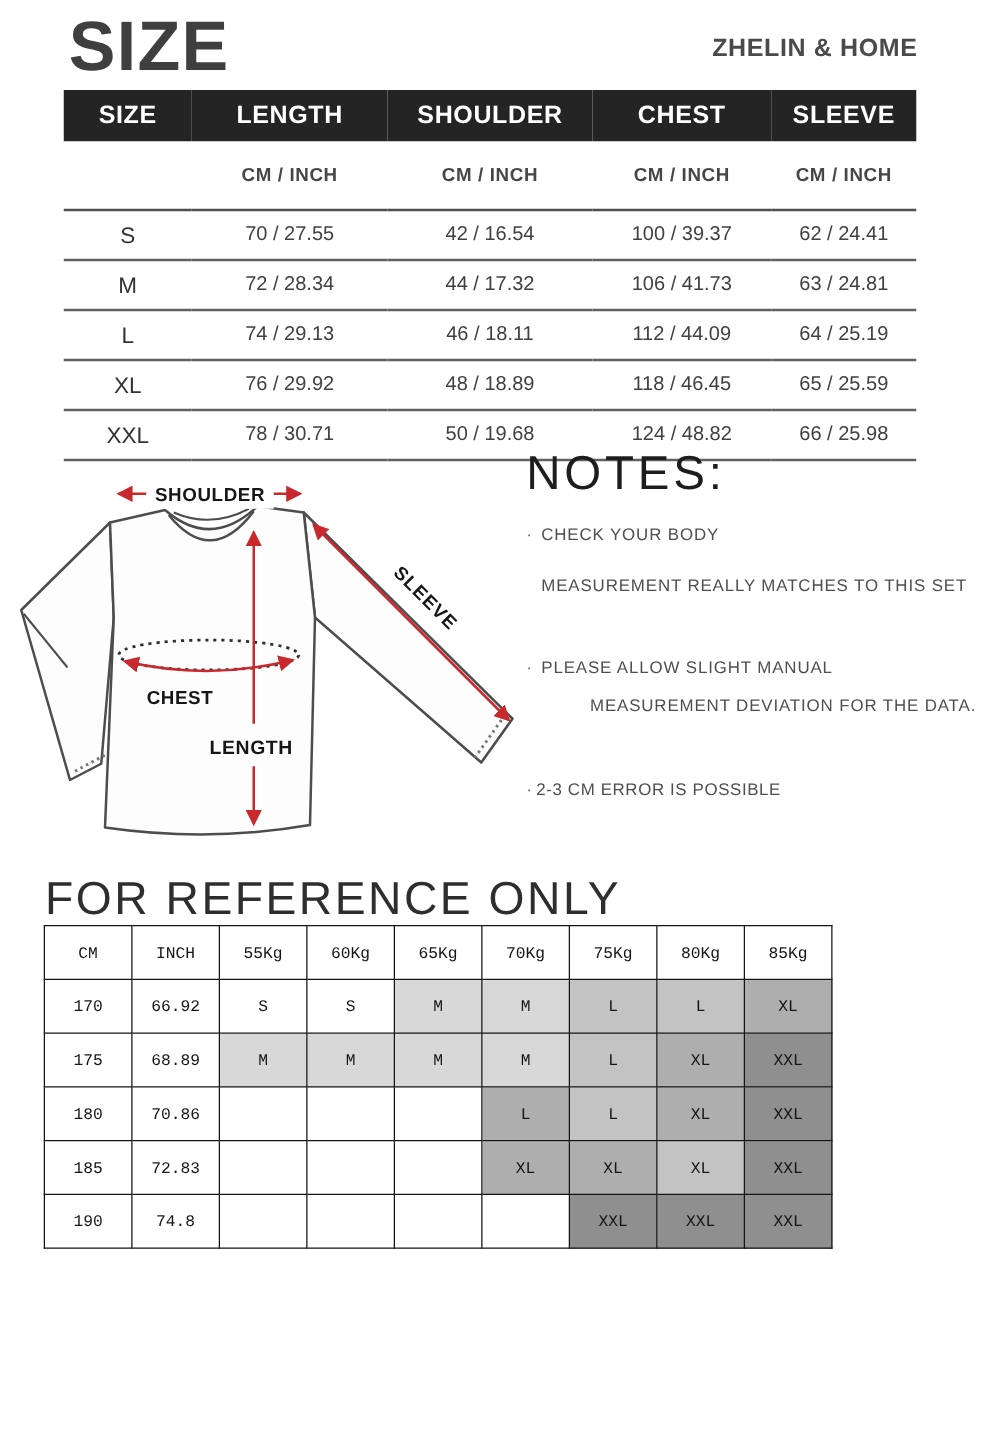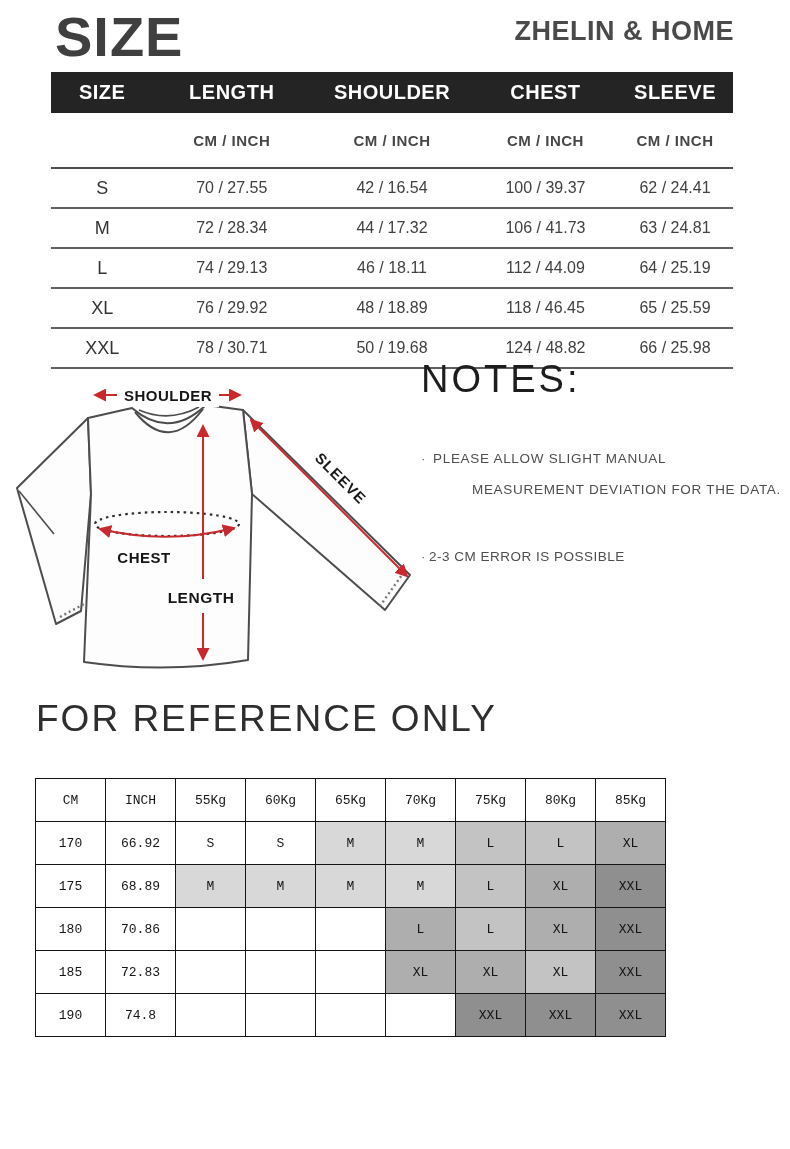--- a/index.html
+++ b/index.html
@@ -9,22 +9,22 @@
     background:#fff; overflow:hidden;
     font-family:"Liberation Sans", sans-serif; color:#222;padding-left:19px;
   }
 
   
   .page-title{
     position:absolute; left:55px; top:4px;
     font-size:56px; font-weight:bold; letter-spacing:1px; color:#3f3f3f;
   }
   .brand{
-    position:absolute; right:56px; top:16px;
-    font-size:27px; font-weight:bold; letter-spacing:0.5px; color:#4a4a4a;
+    position:absolute; right:56px; top:28px;
+    font-size:20px; font-weight:bold; letter-spacing:0.5px; color:#4a4a4a;
   }
 
   
   .size-table{
     position:absolute; left:51px; top:72px; width:682px;
     border-collapse:collapse; table-layout:fixed;
   }
   .size-table th,.size-table td{ text-align:center; vertical-align:middle; }
   .st-head th{
     background:#242424; color:#fff; height:41px;
@@ -55,21 +55,21 @@
   .n2{ margin-top:51px; } .n2 .note-l2{ margin-top:17px;text-align:right; }
   .n3{ margin-top:53px; letter-spacing:0.5px; }
   .n3 .bullet{ width:8px; }
 
   
   .ref-heading{
     position:absolute; left:36px; top:698px;
     font-size:37px; font-weight:400; letter-spacing:2px; color:#2e2e2e;
   }
   .ref-table{
-    position:absolute; left:35px; top:778px; width:631px;
+    position:absolute; left:35px; top:740px; width:631px;
     border-collapse:collapse; table-layout:fixed;
     font-family:"Liberation Mono", monospace;
   }
   .ref-table th,.ref-table td{
     border:1.5px solid #141414; height:43px;
     text-align:center; vertical-align:middle;
     font-size:13px; font-weight:400; color:#151515;
   }
 </style>
 </head>
@@ -175,20 +175,24 @@
 
     <path d="M203,60 L203,213" fill="none" stroke="#c9282d" stroke-width="2" marker-start="url(#arr)"></path>
     <text x="201" y="237" text-anchor="middle" font-size="15.5" font-weight="bold" letter-spacing="0.5" fill="#161616">LENGTH</text>
     <path d="M203,247 L203,293" fill="none" stroke="#c9282d" stroke-width="2" marker-end="url(#arr)"></path>
 
     <text x="144" y="197" text-anchor="middle" font-size="15" font-weight="bold" letter-spacing="0.5" fill="#161616">CHEST</text>
   </svg>
 
   <div class="notes">
     <div class="notes-heading">NOTES:</div>
+    <div class="note n1">
+      <div class="note-l1"><span class="bullet">·</span><span>CHECK YOUR BODY</span></div>
+      <div class="note-l2">MEASUREMENT REALLY MATCHES TO THIS SET</div>
+    </div>
     <div class="note n2">
       <div class="note-l1"><span class="bullet">·</span><span>PLEASE ALLOW SLIGHT MANUAL</span></div>
       <div class="note-l2">MEASUREMENT DEVIATION FOR THE DATA.</div>
     </div>
     <div class="note n3">
       <div class="note-l1"><span class="bullet">·</span><span>2-3 CM ERROR IS POSSIBLE</span></div>
     </div>
   </div>
 
   <div class="ref-heading">FOR REFERENCE ONLY</div>

